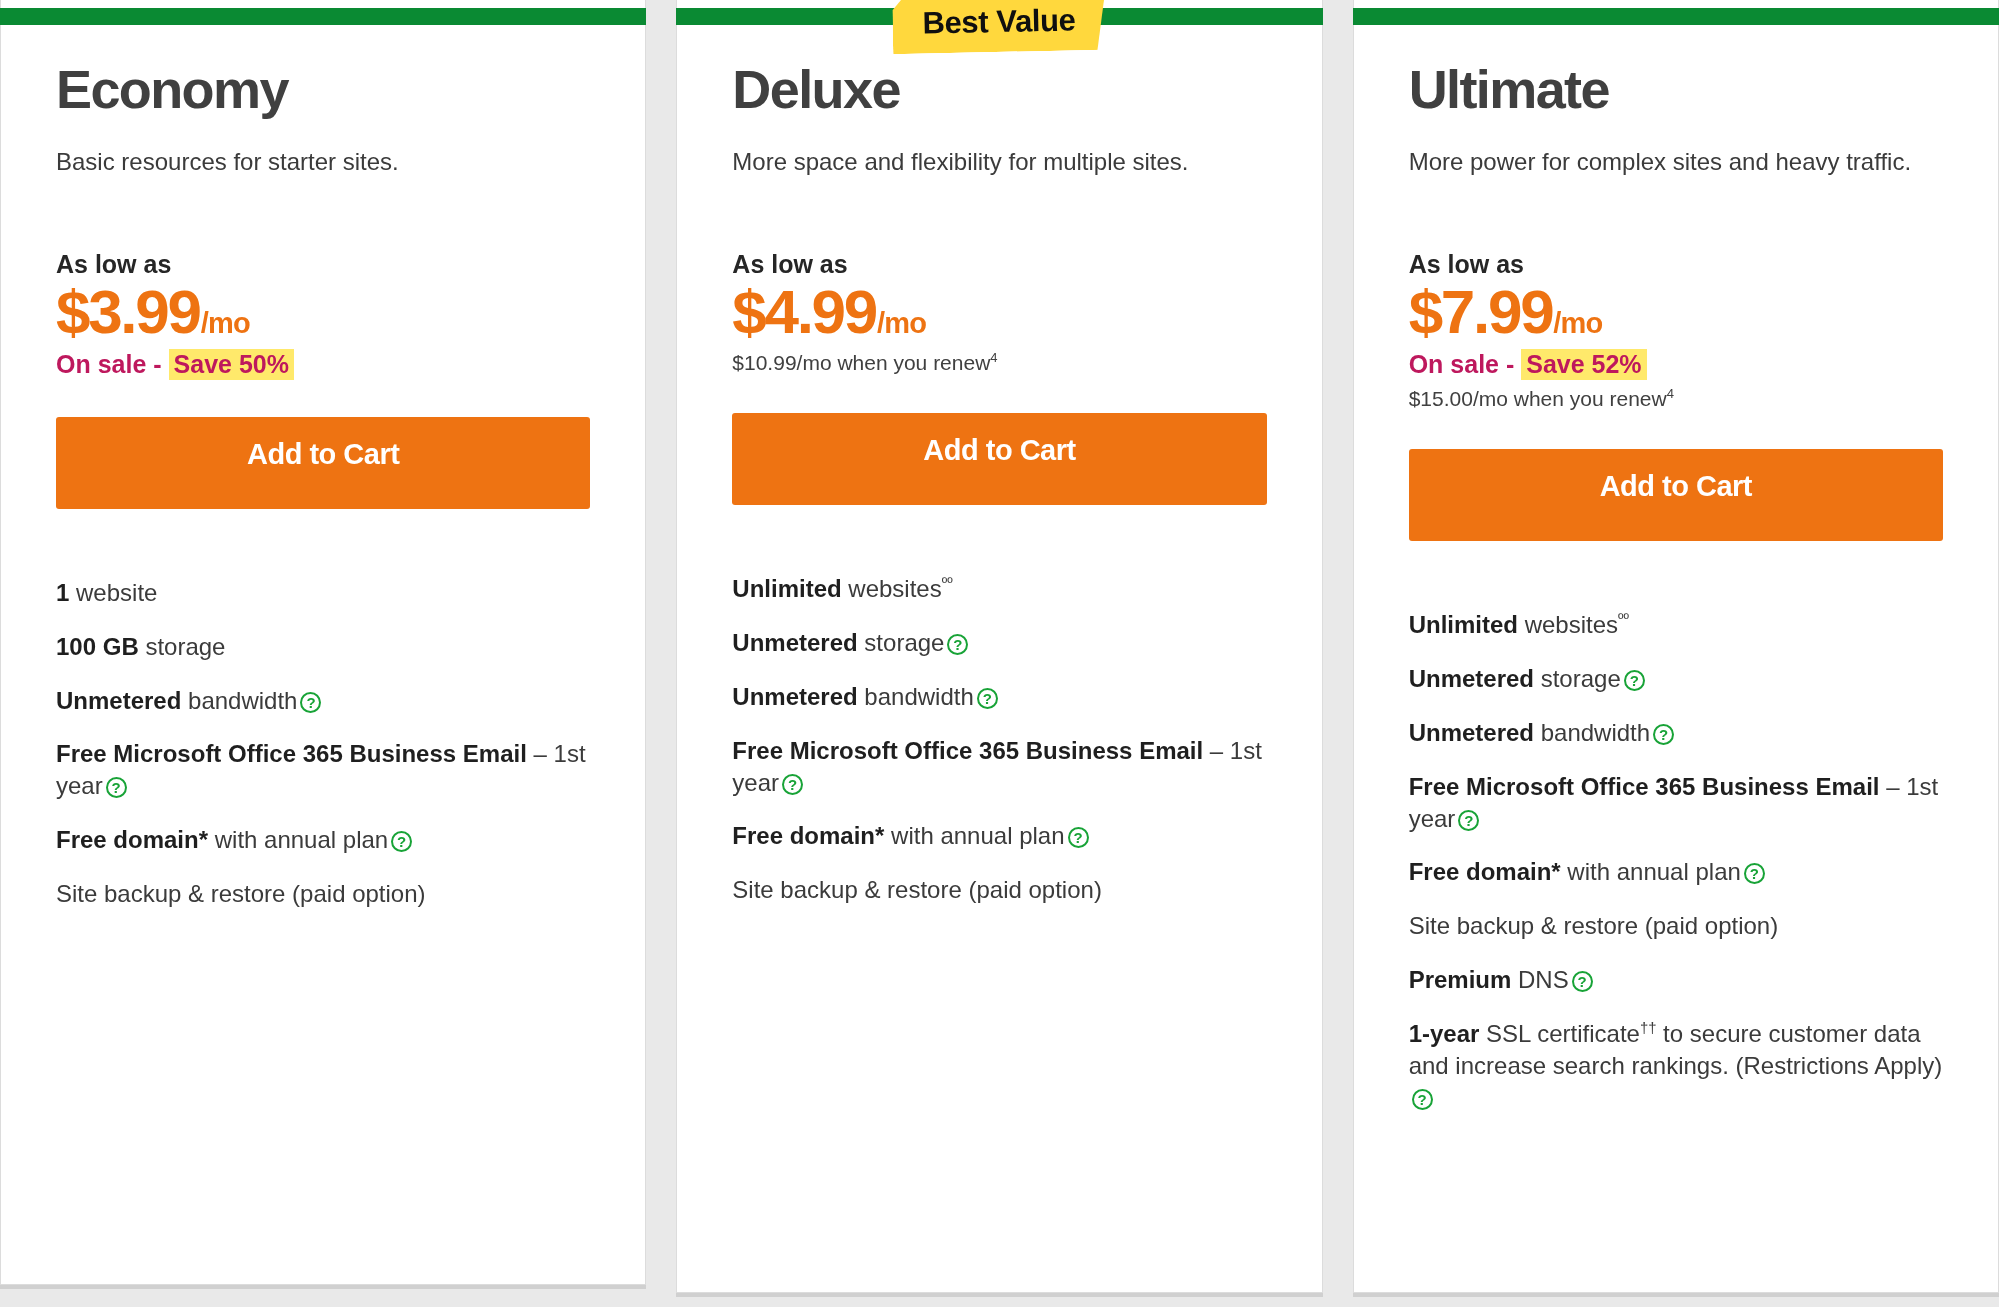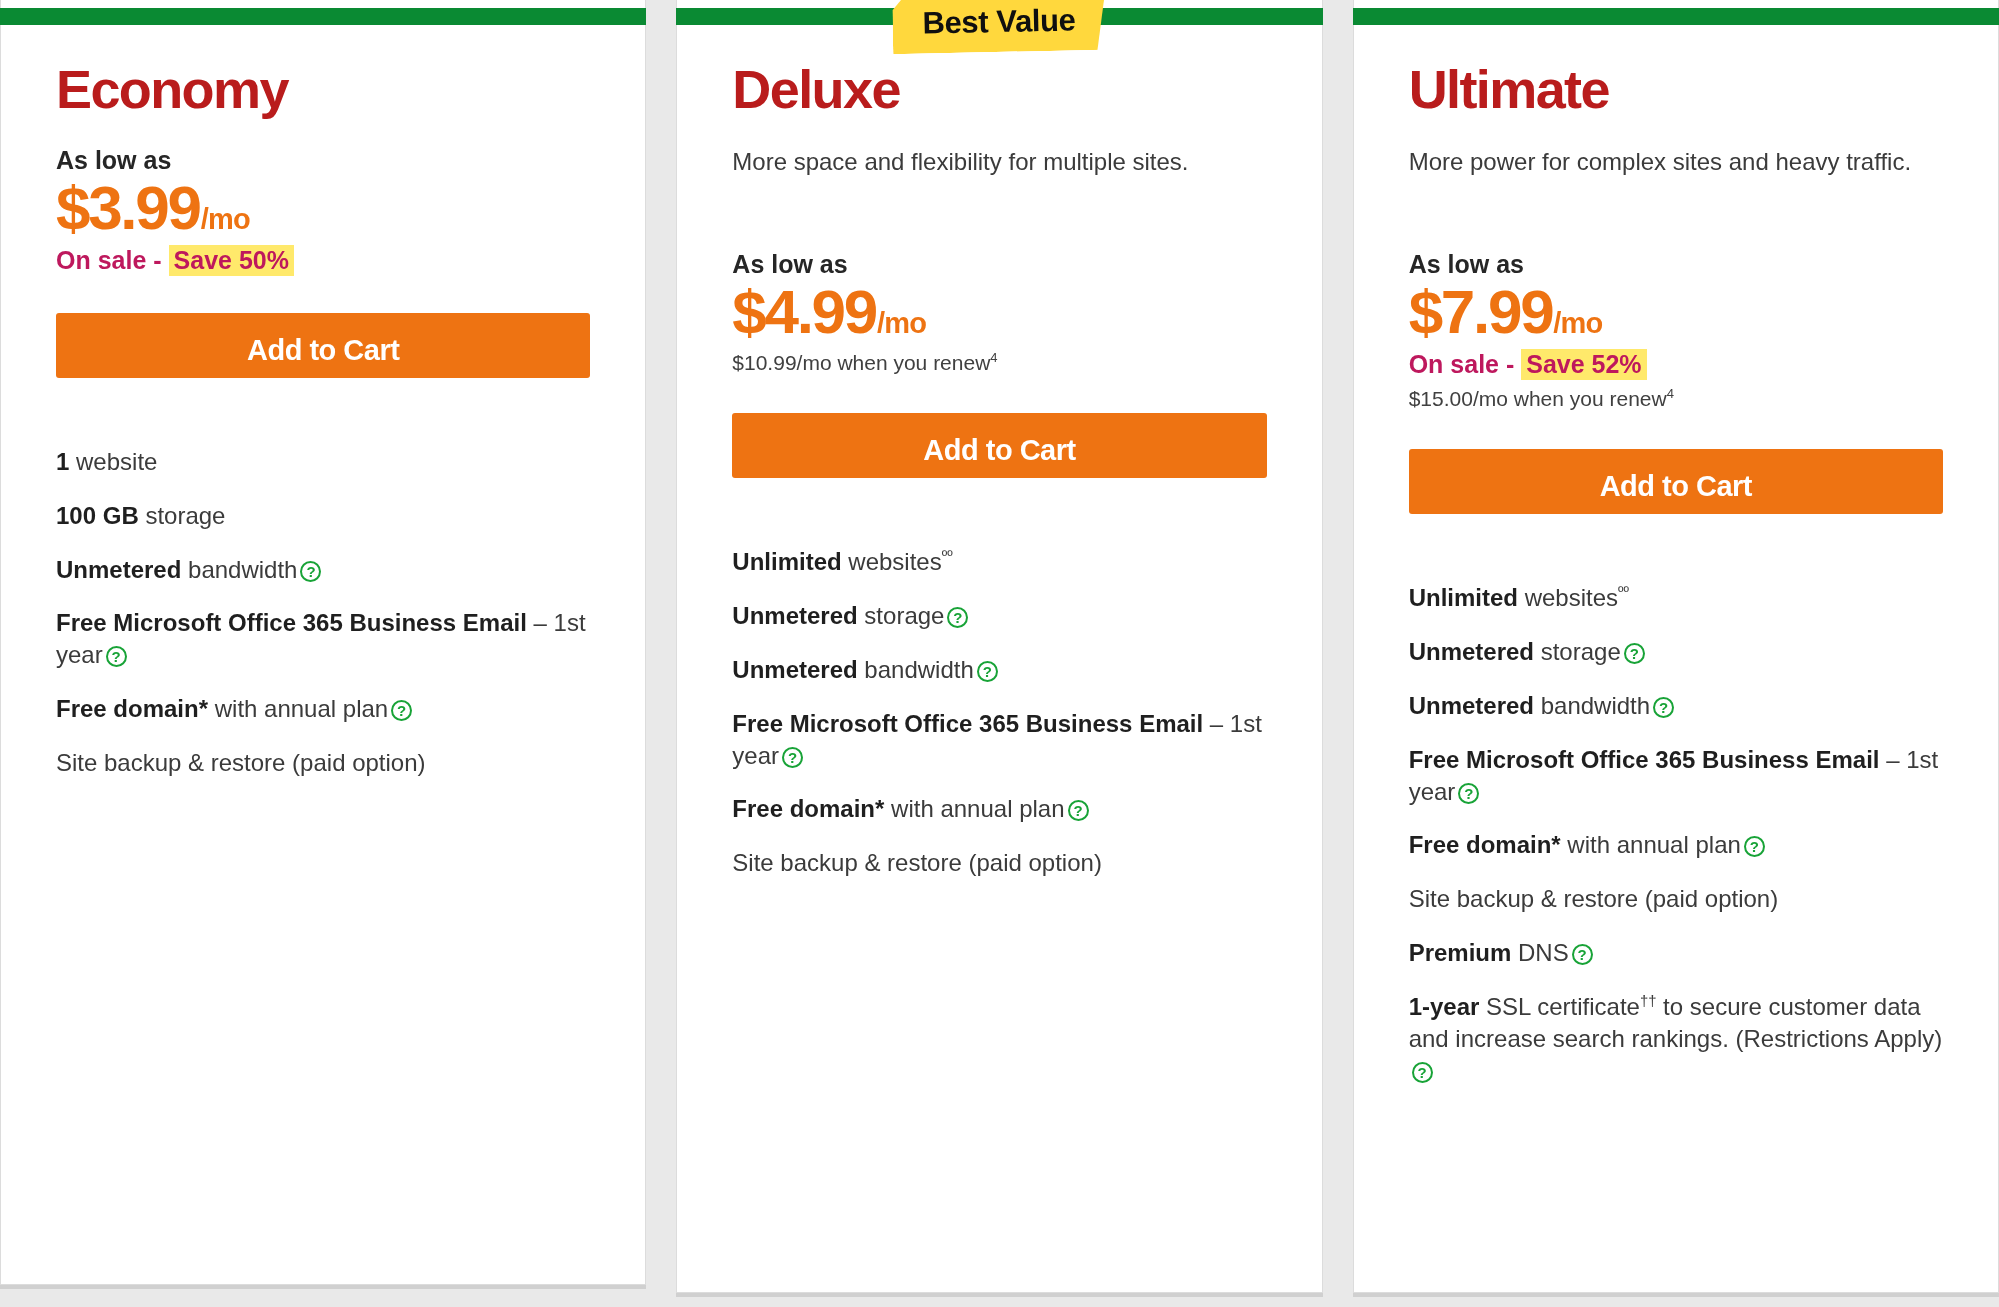--- a/index.html
+++ b/index.html
@@ -53,21 +53,21 @@
     clip-path: polygon(5% 0%, 100% 0%, 96% 100%, 0% 100%, 0% 22%);
     white-space: nowrap;
   }
 
   .inner { padding-top: 62px; }
 
   .plan-title {
     font-size: 54px;
     font-weight: 800;
     letter-spacing: -1.6px;
-    color: #b91c1c;
+    color: #404040;
     line-height: 1;
     margin-bottom: 30px;
   }
   .plan-desc {
     font-size: 24px;
     color: #3b3b3b;
     line-height: 1.32;
     min-height: 64px;
     margin-bottom: 40px;
   }
@@ -119,21 +119,21 @@
     width: 100%;
     margin-top: 38px;
     background: #ee7312;
     color: #ffffff;
     border: none;
     border-radius: 3px;
     font-family: "Liberation Sans", sans-serif;
     font-size: 29px;
     font-weight: 800;
     letter-spacing: -0.5px;
-    padding: 21px 0 11px 0;
+    padding: 21px 0 38px 0;
     cursor: pointer;
     text-align: center;
   }
 
   .features { margin-top: 68px; }
   .feature {
     font-size: 24px;
     color: #3b3b3b;
     line-height: 1.33;
     margin-bottom: 22px;
@@ -157,20 +157,21 @@
   }
 </style>
 </head>
 <body>
 
 <div class="board" id="board">
     <div class="card c1">
       <div class="greenbar"></div>
       <div class="inner">
         <div class="plan-title">Economy</div>
+        <div class="plan-desc">Basic resources for starter sites.</div>
         <div class="aslow">As low as</div>
         <div class="price-row">
           <span class="price-main">$3.99</span>
           <span class="price-per">/mo</span>
         </div>
         <div class="saleline"><span>On sale - </span><span class="hl">Save 50%</span></div>
         <button class="cta">Add to Cart</button>
         <div class="features">
           <div class="feature"><b>1</b><span> website</span></div>
           <div class="feature"><b>100 GB</b><span> storage</span></div>

